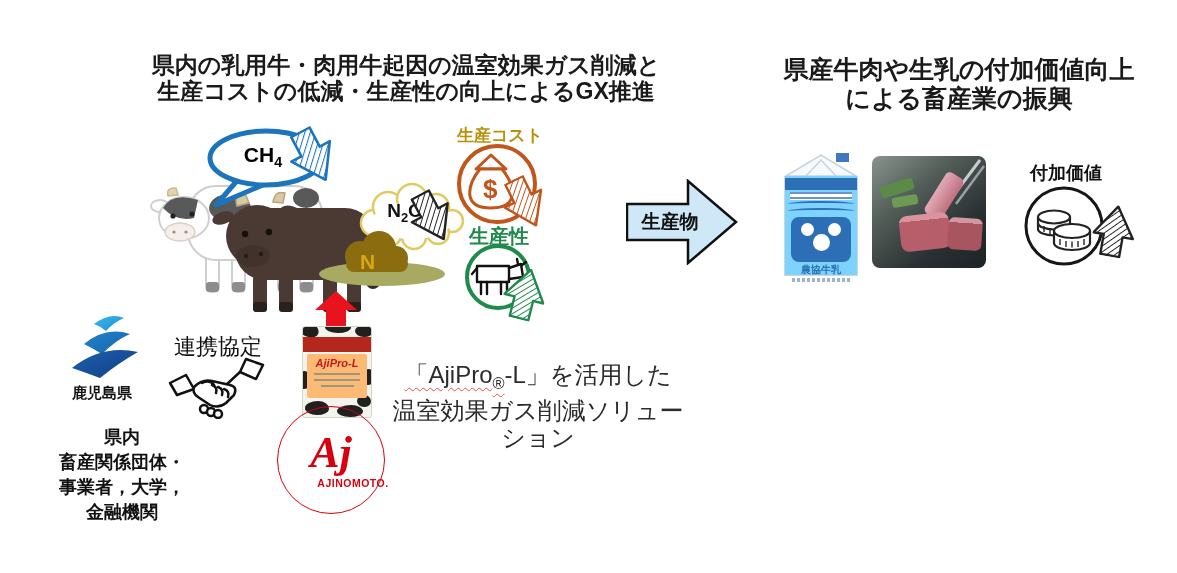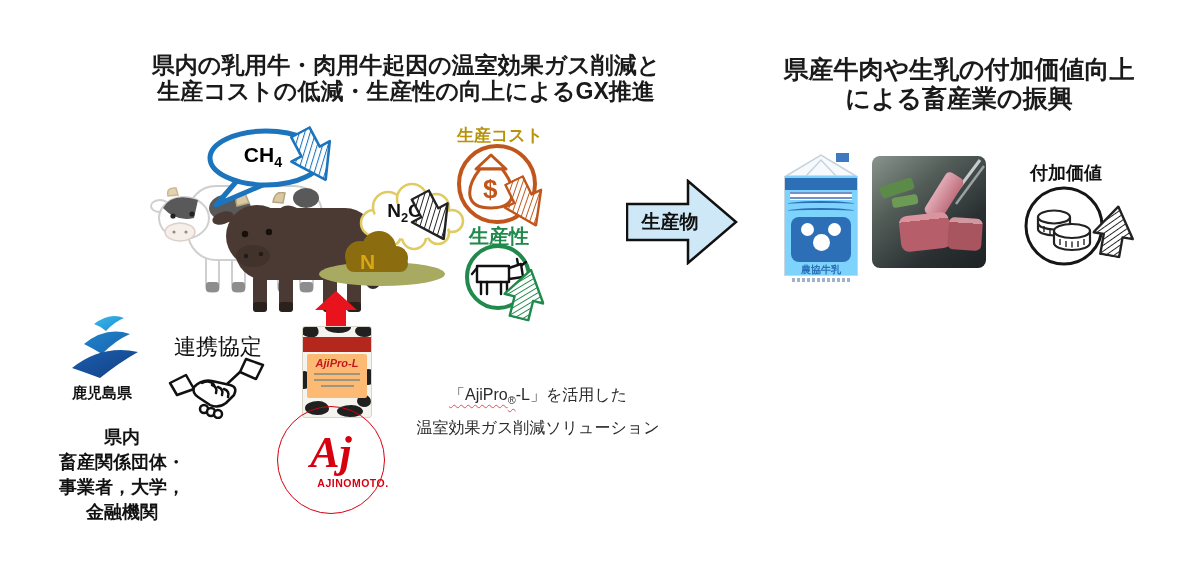--- a/index.html
+++ b/index.html
@@ -16,21 +16,21 @@
   
   .lbl-cost{left:450px;top:124px;width:100px;font-size:17px;color:#b8920a;}
   .lbl-prod{left:467px;top:223px;width:64px;font-size:20px;color:#1f8a4c;}
   .lbl-value{left:1028px;top:161px;width:76px;font-size:18px;color:#111;}
   .lbl-flow{left:634px;top:209px;width:72px;font-size:19px;color:#111;}
   .lbl-ch4{left:228px;top:143px;width:70px;font-size:21px;color:#000000;}
   .lbl-n2o{left:374px;top:200px;width:62px;font-size:19px;color:#111;}
   .lbl-agree{left:163px;top:332px;width:110px;font-size:22px;font-weight:normal;color:#111;}
   .lbl-kago{left:56px;top:384px;width:92px;font-size:15px;}
   .partners{left:36px;top:425px;width:172px;font-size:18px;line-height:25px;color:#111;}
-  .solution-txt{left:388px;top:361px;width:300px;font-size:16px;line-height:27px;color:#2b2b2b;margin-top:20px;}
+  .solution-txt{left:388px;top:361px;width:300px;font-size:24px;line-height:27px;color:#2b2b2b;}
   .wavy{text-decoration:underline;text-decoration-style:wavy;text-decoration-color:#e05252;text-decoration-thickness:1px;text-underline-offset:4px;}
   
   #milk{left:784px;top:151px;width:74px;height:126px;}
   #milk .body{position:absolute;left:0;top:25px;width:72px;height:99px;background:#7dd3fc;border:1px solid #ccd6df;border-top:none;}
   #milk .band1{margin-top:2px;height:12px;background:#2c6fb7;}
   #milk .band2{width:85%;margin:2px auto 0;height:8px;background:repeating-linear-gradient(180deg,#6f93c9 0 2px,#fff 2px 5px);}
   #milk .wave{width:92%;margin:1px auto 0;height:4px;border-top:2px solid #2c6fb7;border-radius:50%;}
   #milk .panel{position:relative;margin:3px 6px 0;height:45px;background:#2c6fb7;border-radius:8px;}
   #milk .drop{position:absolute;background:#fff;border-radius:50%;}
   #milk .d1{left:10px;top:6px;width:13px;height:13px;}

